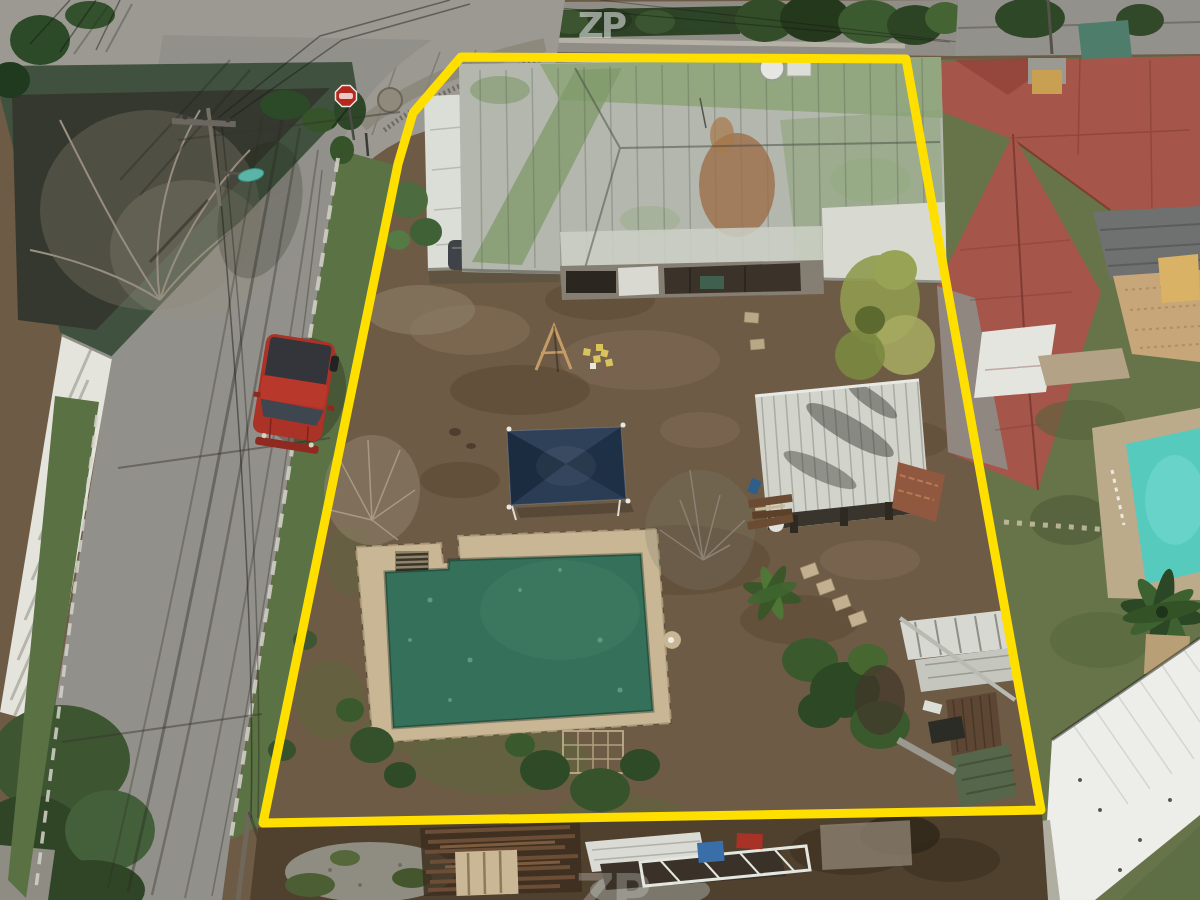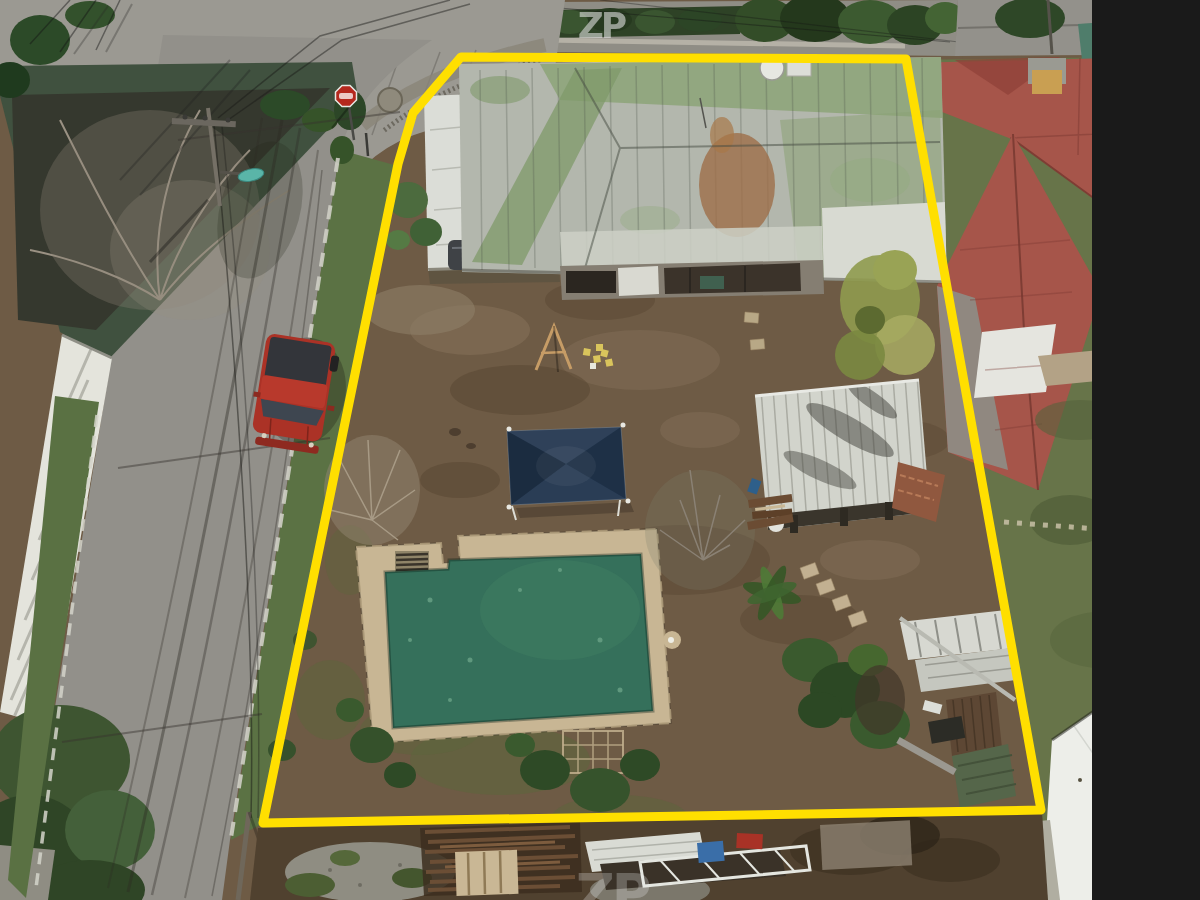--- a/index.html
+++ b/index.html
@@ -1,16 +1,16 @@
 <!DOCTYPE html>
 <html><head>
 <meta charset="utf-8">
 <style>
   html,body{margin:0;padding:0;background:#1a1a1a;}
-  .stage{position:relative;width:1092px;height:900px;overflow:hidden;background:#6e5b45;}
+  .stage{position:relative;width:1200px;height:900px;overflow:hidden;background:#6e5b45;}
   .stage svg{display:block;width:1200px;height:900px;}
   .wm{font-family:"DejaVu Sans",sans-serif;font-weight:700;letter-spacing:-3px;}
 </style>
 </head>
 <body>
 
 <div class="stage">
 <svg viewBox="0 0 1200 900" xmlns="http://www.w3.org/2000/svg">
   <defs>
     <clipPath id="roofClip">

